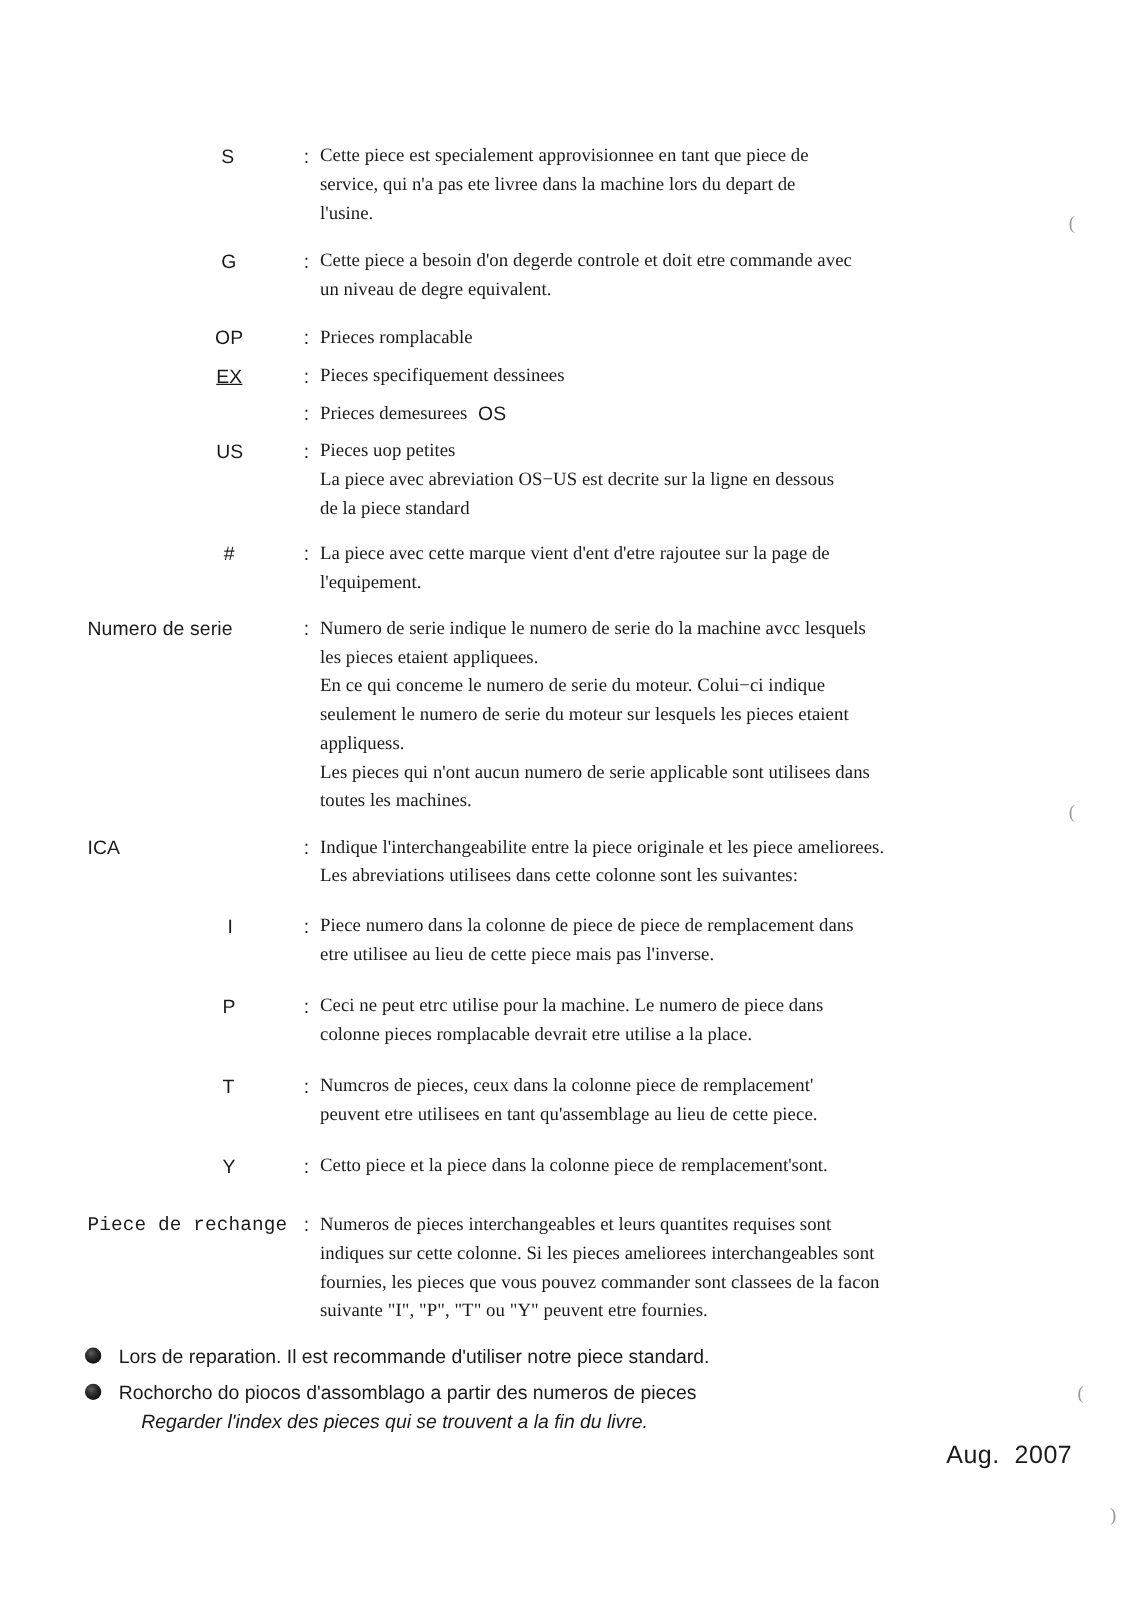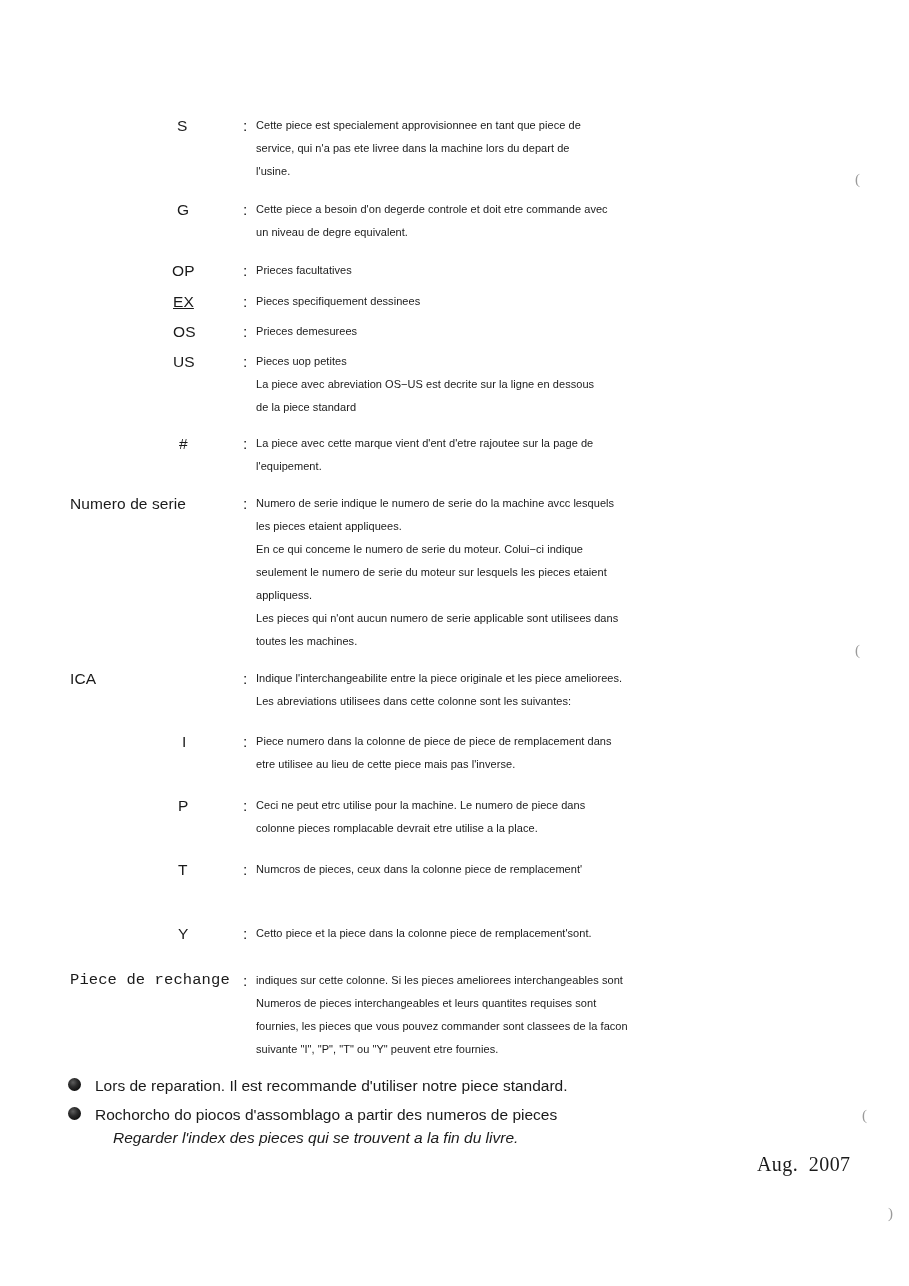--- a/index.html
+++ b/index.html
@@ -43,23 +43,24 @@
     left: 243px;
     top: 0;
     font-size: 15.5px;
     line-height: 23px;
   }
   .row-body {
     position: absolute;
     left: 256px;
     top: 0;
     width: 560px;
-    font-size: 11px;
+    font-size: 15px;
     line-height: 23px;
     letter-spacing: 0.05px;
+    font-family: Liberation Serif, serif;
   }
   .row-body .ln {
     display: block;
     white-space: nowrap;
   }
 
   
   .note {
     position: absolute;
     left: 68px;
@@ -94,21 +95,20 @@
 
   
   #footer-date {
     position: absolute;
     left: 757px;
     top: 1152px;
     font-size: 20px;
     line-height: 24px;
     letter-spacing: 0.4px;
     white-space: pre;
-    font-family: Liberation Serif, serif;
   }
 
   
   .scan-artifact {
     position: absolute;
     color: #9a9a9a;
     font-size: 15px;
     line-height: 15px;
     font-family: "Liberation Serif", serif;
     user-select: none;
@@ -133,32 +133,32 @@
         <div class="row-colon">:</div>
         <div class="row-body">
           <span class="ln">Cette piece a besoin d'on degerde controle et doit etre commande avec</span>
           <span class="ln">un niveau de degre equivalent.</span>
         </div>
       </div>
       <div class="legend-row" style="top: 259px;">
         <div class="row-label" style="left: 172px;">OP</div>
         <div class="row-colon">:</div>
         <div class="row-body">
-          <span class="ln">Prieces facultatives</span>
+          <span class="ln">Prieces romplacable</span>
         </div>
       </div>
       <div class="legend-row" style="top: 290px;">
         <div class="row-label" style="left: 173px; text-decoration: underline;">EX</div>
         <div class="row-colon">:</div>
         <div class="row-body">
           <span class="ln">Pieces specifiquement dessinees</span>
         </div>
       </div>
       <div class="legend-row" style="top: 320px;">
-        <div class="row-label" style="left: 173px;">OS</div>
+        <div class="row-label" style="left: 173px; text-align: right;">OS</div>
         <div class="row-colon">:</div>
         <div class="row-body">
           <span class="ln">Prieces demesurees</span>
         </div>
       </div>
       <div class="legend-row" style="top: 350px;">
         <div class="row-label" style="left: 173px;">US</div>
         <div class="row-colon">:</div>
         <div class="row-body">
           <span class="ln">Pieces uop petites</span>
@@ -209,35 +209,36 @@
         <div class="row-body">
           <span class="ln">Ceci ne peut etrc utilise pour la machine. Le numero de piece dans</span>
           <span class="ln">colonne pieces romplacable devrait etre utilise a la place.</span>
         </div>
       </div>
       <div class="legend-row" style="top: 858px;">
         <div class="row-label" style="left: 178px;">T</div>
         <div class="row-colon">:</div>
         <div class="row-body">
           <span class="ln">Numcros de pieces, ceux dans la colonne piece de remplacement'</span>
+          <span class="ln">peuvent etre utilisees en tant qu'assemblage au lieu de cette piece.</span>
         </div>
       </div>
       <div class="legend-row" style="top: 922px;">
         <div class="row-label" style="left: 178px;">Y</div>
         <div class="row-colon">:</div>
         <div class="row-body">
           <span class="ln">Cetto piece et la piece dans la colonne piece de remplacement'sont.</span>
         </div>
       </div>
       <div class="legend-row" style="top: 969px;">
         <div class="row-label" style="left: 70px; font-family: Liberation Mono, monospace;">Piece de rechange</div>
         <div class="row-colon">:</div>
         <div class="row-body">
+          <span class="ln">Numeros de pieces interchangeables et leurs quantites requises sont</span>
           <span class="ln">indiques sur cette colonne. Si les pieces ameliorees interchangeables sont</span>
-          <span class="ln">Numeros de pieces interchangeables et leurs quantites requises sont</span>
           <span class="ln">fournies, les pieces que vous pouvez commander sont classees de la facon</span>
           <span class="ln">suivante "I", "P", "T" ou "Y" peuvent etre fournies.</span>
         </div>
       </div>
     </div>
   <div id="notes-list">
       <div class="note" style="top: 1074px;">
         <span class="note-bullet"></span>
         <div class="note-text">
           <span class="ln">Lors de reparation. Il est recommande d'utiliser notre piece standard.</span>

